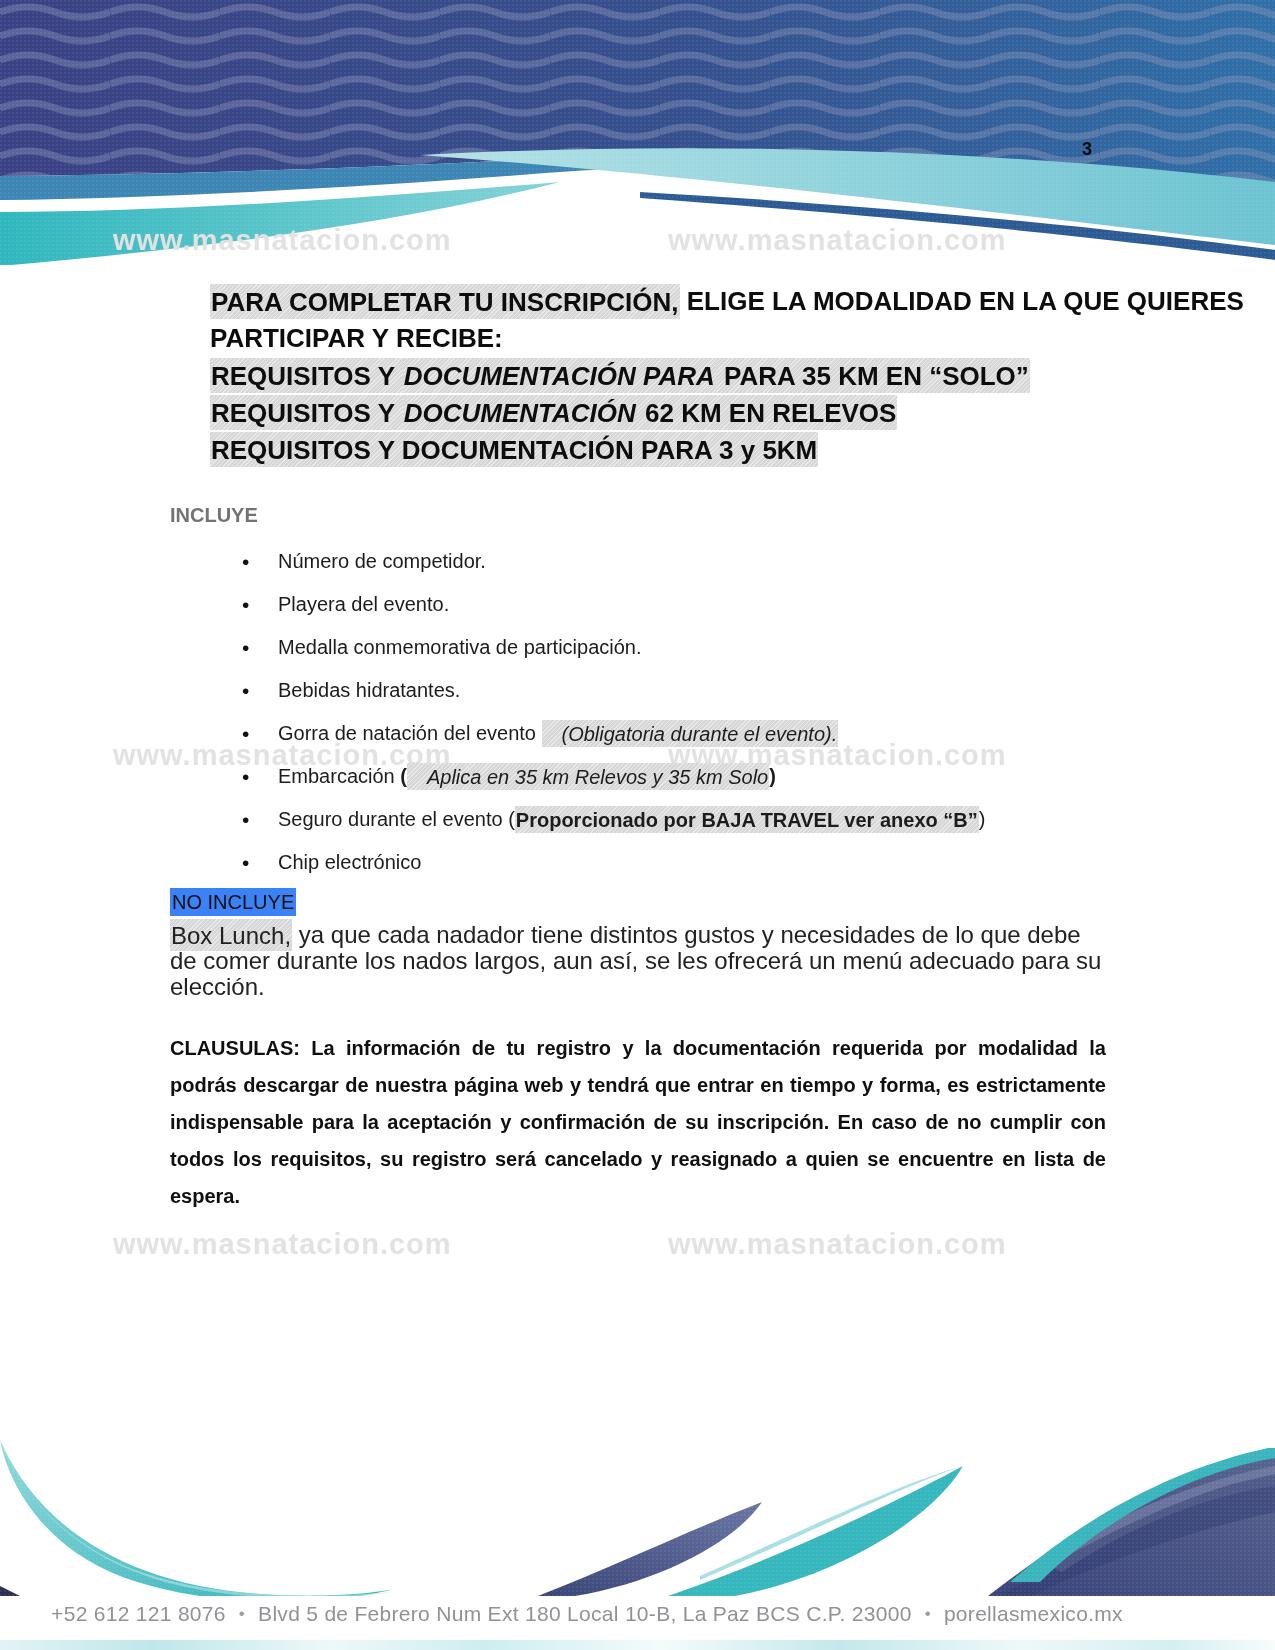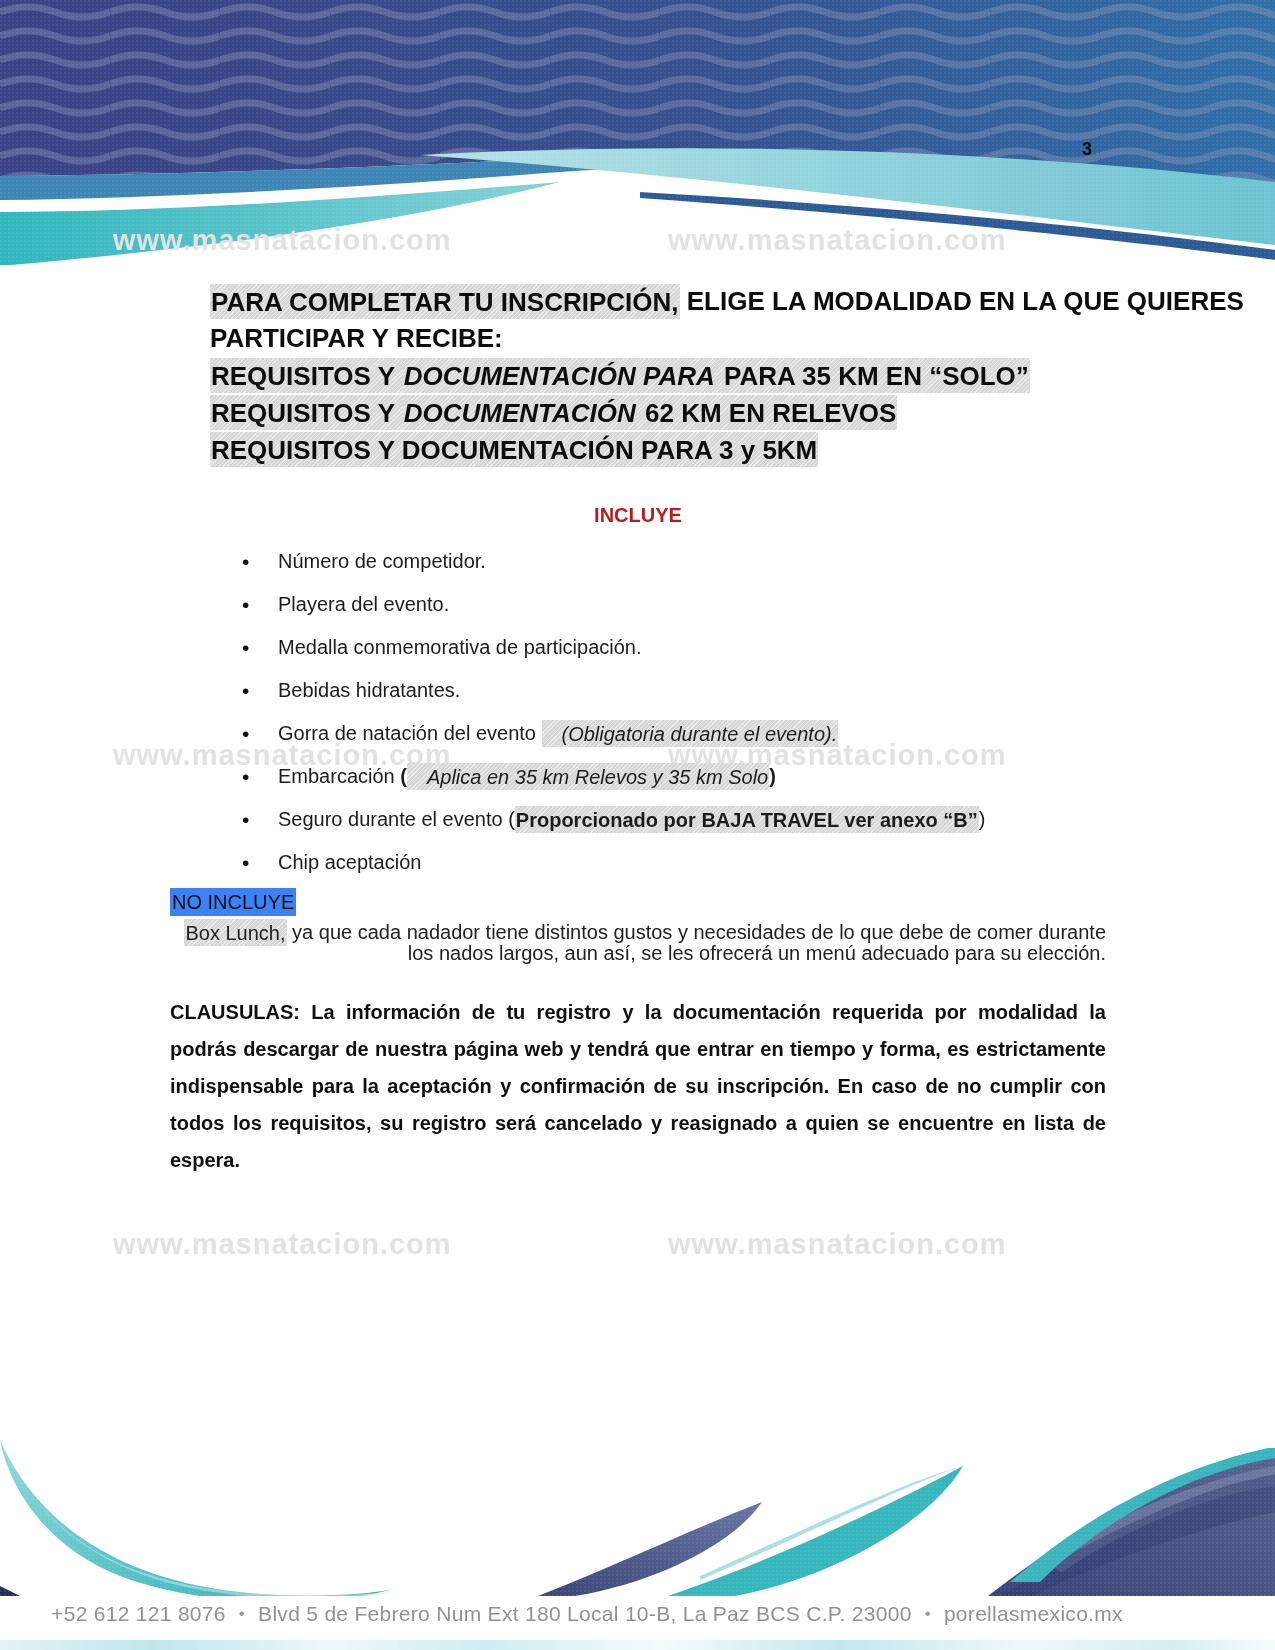--- a/index.html
+++ b/index.html
@@ -40,37 +40,37 @@
   }
   .hl{
     background-color:#d7d7d7;
     background-image:repeating-linear-gradient(135deg, rgba(255,255,255,.45) 0 1px, transparent 1px 3px);
     padding:2.5px 1px;
   }
   .i{font-style:italic;}
   .b{font-weight:bold;}
   .bi{font-weight:normal;font-style:italic;padding-left:20px;}
   .includes-heading{
-    margin:29px 0 0 0;text-align:center;
-    font-size:20px;font-weight:bold;line-height:37px;color:#b91c1c;
+    margin:29px 0 0 0;
+    font-size:20px;font-weight:bold;line-height:37px;color:#737373;
   }
   .includes-list{
     margin:6px 0 0 0;padding:0 0 0 108px;list-style:none;
   }
   .includes-list li{
     position:relative;font-size:20px;line-height:43px;color:#1c1c1c;white-space:nowrap;
   }
   .includes-list li::before{
     content:"\2022";
     position:absolute;left:-36px;top:0;
     font-size:21px;color:#111;
   }
   .no-includes{margin-top:0;font-size:20px;font-weight:normal;line-height:37px;}
   .hl-y{background:#3b82f6;padding:3px 2px;}
-  .box-lunch{margin:1px 0 0 0;font-size:20px;line-height:21px;color:#222;text-align:right;}
+  .box-lunch{margin:1px 0 0 0;font-size:24px;line-height:26px;color:#222;text-align:left;}
   .clausulas{
     margin:30px 0 0 0;font-size:20px;font-weight:bold;line-height:37px;
     text-align:justify;color:#0f0f0f;
   }
   
   .footer-bar{
     position:absolute;left:0;bottom:24px;width:1174px;
     display:flex;justify-content:center;align-items:center;
     font-size:21px;color:#8f9296;letter-spacing:.3px;white-space:nowrap;z-index:2;
   }
@@ -139,21 +139,21 @@
     <h3 class="includes-heading">INCLUYE</h3>
 
     <ul class="includes-list" id="includes-list">
         <li><span>Número de competidor.</span></li>
         <li><span>Playera del evento.</span></li>
         <li><span>Medalla conmemorativa de participación.</span></li>
         <li><span>Bebidas hidratantes.</span></li>
         <li><span>Gorra de natación del evento </span><span class="bi hl">(Obligatoria durante el evento).</span></li>
         <li><span>Embarcación </span><span class="b">(</span><span class="bi hl">Aplica en 35 km Relevos y 35 km Solo</span><span class="b">)</span></li>
         <li><span>Seguro durante el evento (</span><span class="b hl">Proporcionado por BAJA TRAVEL ver anexo “B”</span><span>)</span></li>
-        <li><span>Chip aceptación</span></li>
+        <li><span>Chip electrónico</span></li>
       </ul>
 
     <div class="no-includes">
       <span class="hl-y">NO INCLUYE</span>
     </div>
 
     <p class="box-lunch"><span class="hl">Box Lunch,</span><span> ya que cada nadador tiene distintos gustos y necesidades de lo que debe de comer durante los nados largos, aun así, se les ofrecerá un menú adecuado para su elección.</span></p>
 
     <p class="clausulas">CLAUSULAS: La información de tu registro y la documentación requerida por modalidad la podrás descargar de nuestra página web y tendrá que entrar en tiempo y forma, es estrictamente indispensable para la aceptación y confirmación de su inscripción. En caso de no cumplir con todos los requisitos, su registro será cancelado y reasignado a quien se encuentre en lista de espera.</p>
 

